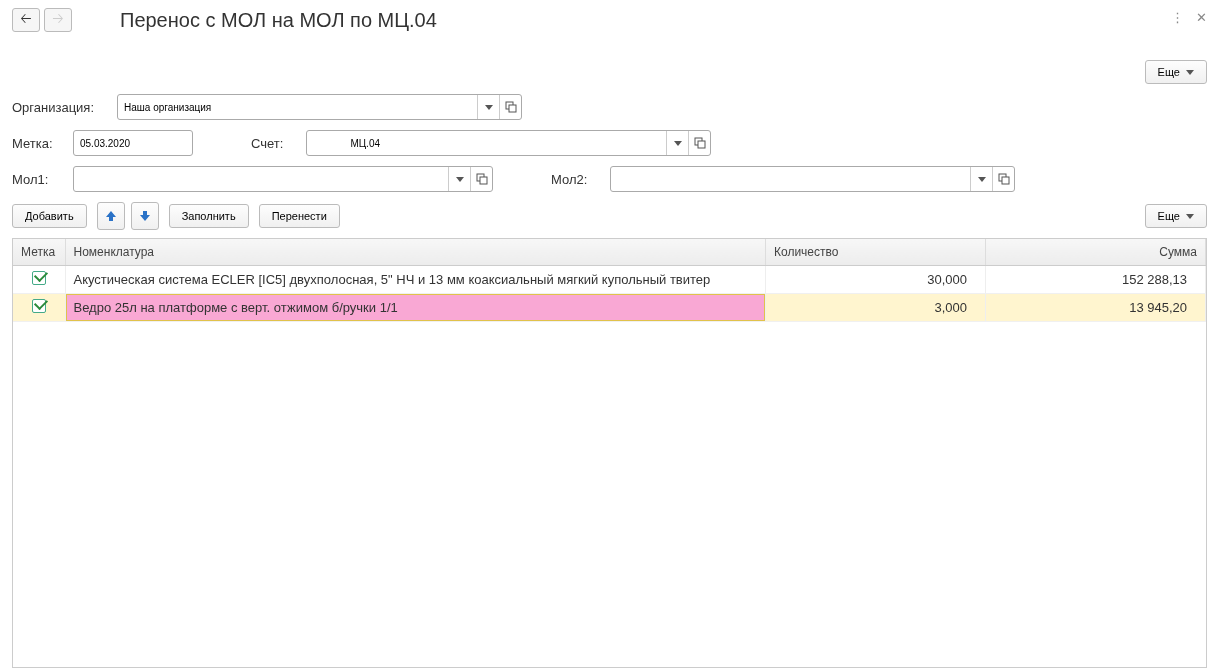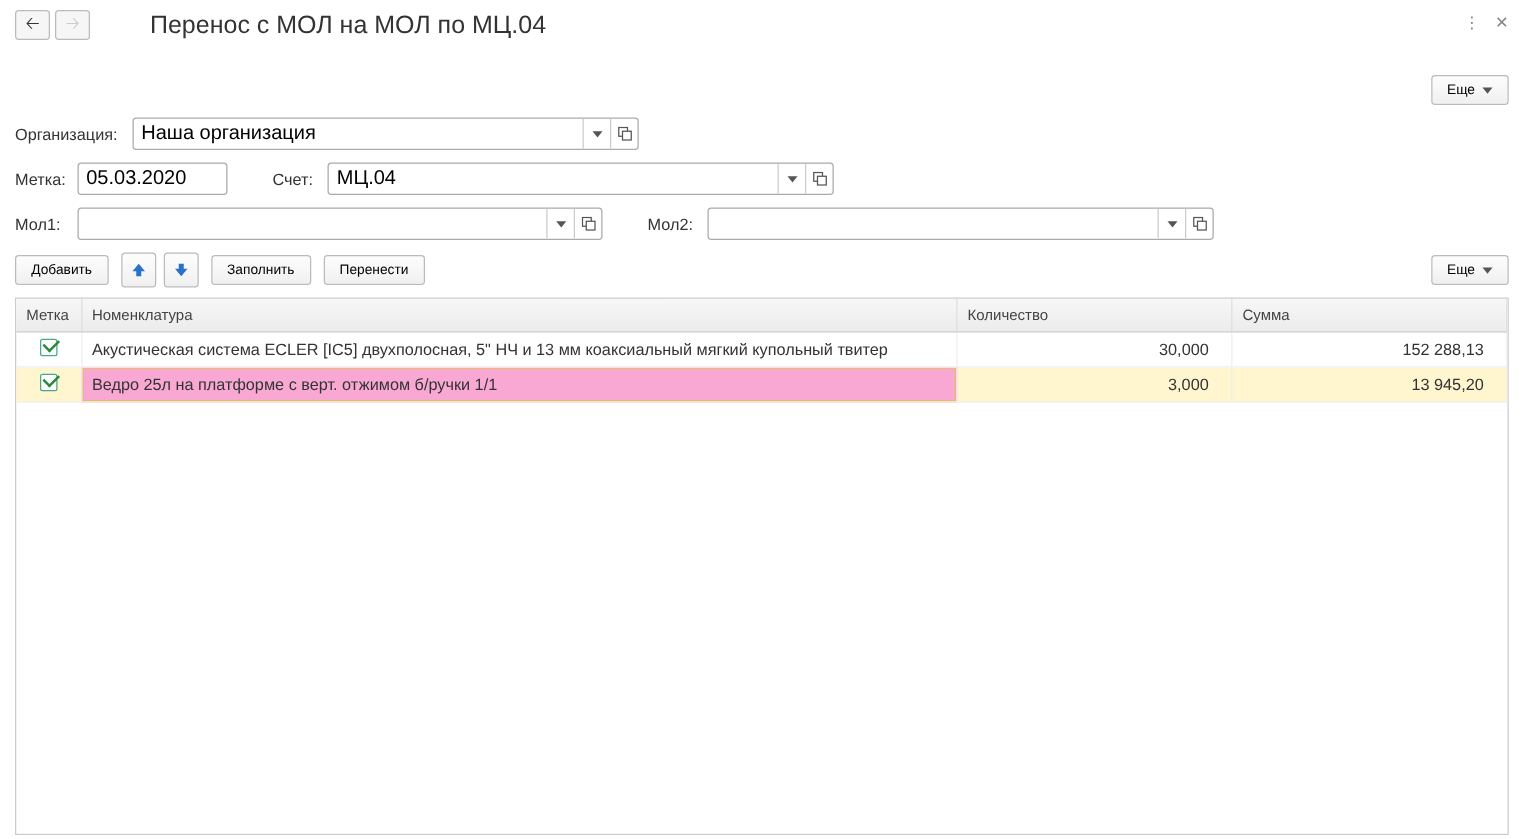--- a/index.html
+++ b/index.html
@@ -7,24 +7,24 @@
 .window { width: 1219px; height: 671px; padding: 8px 12px; position: relative; }
 .titlebar { display: flex; align-items: center; gap: 8px; margin-bottom: 28px; }
 .nav-btn { width: 28px; height: 24px; border: 1px solid #bbb; background: #f6f6f6; border-radius: 3px; display:flex; align-items:center; justify-content:center; cursor:pointer; font-size: 14px; }
 .nav-btn + .nav-btn { margin-left: 4px; }
 .nav-group { display:flex; border-radius:3px; }
 .title { font-size: 20px; margin-left: 40px; }
 .top-right { position:absolute; top:10px; right:12px; display:flex; gap:12px; align-items:center; color:#888; }
 .top-right span { cursor:pointer; }
 .btn { border:1px solid #bbb; background:linear-gradient(#fdfdfd,#f0f0f0); border-radius:3px; padding: 5px 12px; cursor:pointer; display:inline-flex; align-items:center; gap:6px; font-size:11px; }
 .row-more { display:flex; justify-content:flex-end; margin-bottom:10px; }
-.form-row { display:flex; align-items:center; gap:12px; margin-bottom:10px; }
+.form-row { display:flex; align-items:center; gap:23px; margin-bottom:10px; }
 .label { min-width: 0; margin-right:0; }
 .input-combo { display:flex; border:1px solid #aaa; border-radius:3px; height:26px; background:#fff; overflow:hidden; }
-.input-combo input { border:none; padding:0 6px; font-size:16px; outline:none; background:transparent; }
+.input-combo input { border:none; padding:0 6px; font-size:10px; outline:none; background:transparent; }
 .input-combo .sep { width:22px; border-left:1px solid #ccc; display:flex; align-items:center; justify-content:center; cursor:pointer; color:#555; font-size:10px; }
 .input-combo .sep svg { width:12px; height:12px; }
 .toolbar { display:flex; align-items:center; gap:10px; margin-bottom:8px; }
 .toolbar .grp { display:flex; gap:6px; }
 .icon-btn { width:28px; height:28px; border:1px solid #bbb; background:linear-gradient(#fdfdfd,#f0f0f0); border-radius:3px; display:flex; align-items:center; justify-content:center; cursor:pointer; }
 .arrow-blue path, .arrow-blue polygon { fill:#2a72c7; }
 .grid { border:1px solid #ccc; height:430px; overflow:auto; }
 .grid table { width:100%; border-collapse:collapse; }
 .grid th { background:linear-gradient(#f7f7f7,#ececec); border-right:1px solid #ddd; border-bottom:1px solid #ccc; padding:6px 8px; text-align:left; font-weight:normal; color:#444; font-size:12px; }
 .grid td { border-right:1px solid #eee; border-bottom:1px solid #f0f0f0; padding:5px 8px; font-size:13px; vertical-align:middle; }
@@ -80,21 +80,21 @@
   </div>
 
   <div class="form-row">
     <span class="label" style="width:38px;">Метка:</span>
     <div class="input-combo" style="width:120px;">
       <input style="flex: 1 1 0%;" value="05.03.2020">
 
     </div>
     <span style="width:12px;"></span>
     <span class="label">Счет:</span>
-    <div class="input-combo" style="width:405px;">
+    <div class="input-combo" style="width:405px;padding-left:37px;">
       <input style="flex: 1 1 0%;" value="МЦ.04">
       <div class="sep">
           <span class="caret-down"></span>
         </div>
       <div class="sep">
         <svg viewBox="0 0 12 12">
             <rect x="1" y="1" width="7" height="7" fill="none" stroke="#555"></rect>
             <rect x="4" y="4" width="7" height="7" fill="#fff" stroke="#555"></rect>
           </svg>
       </div>
@@ -160,21 +160,21 @@
     </button>
   </div>
 
   <div class="grid">
     <table>
       <thead>
         <tr>
           <th class="col-mark">Метка</th>
           <th class="col-nom">Номенклатура</th>
           <th class="col-qty" style="text-align:left;">Количество</th>
-          <th class="col-sum" style="text-align:left;">Сумма</th>
+          <th class="col-sum" style="text-align:right;">Сумма</th>
         </tr>
       </thead>
       <tbody id="grid-body">
           <tr>
             <td class="col-mark"><span class="chk"></span></td>
             <td class="col-nom">Акустическая система ECLER [IC5] двухполосная, 5" НЧ и 13 мм коаксиальный мягкий купольный твитер</td>
             <td class="col-qty">30,000</td>
             <td class="col-sum">152 288,13</td>
           </tr>
           <tr class="row-selected">

